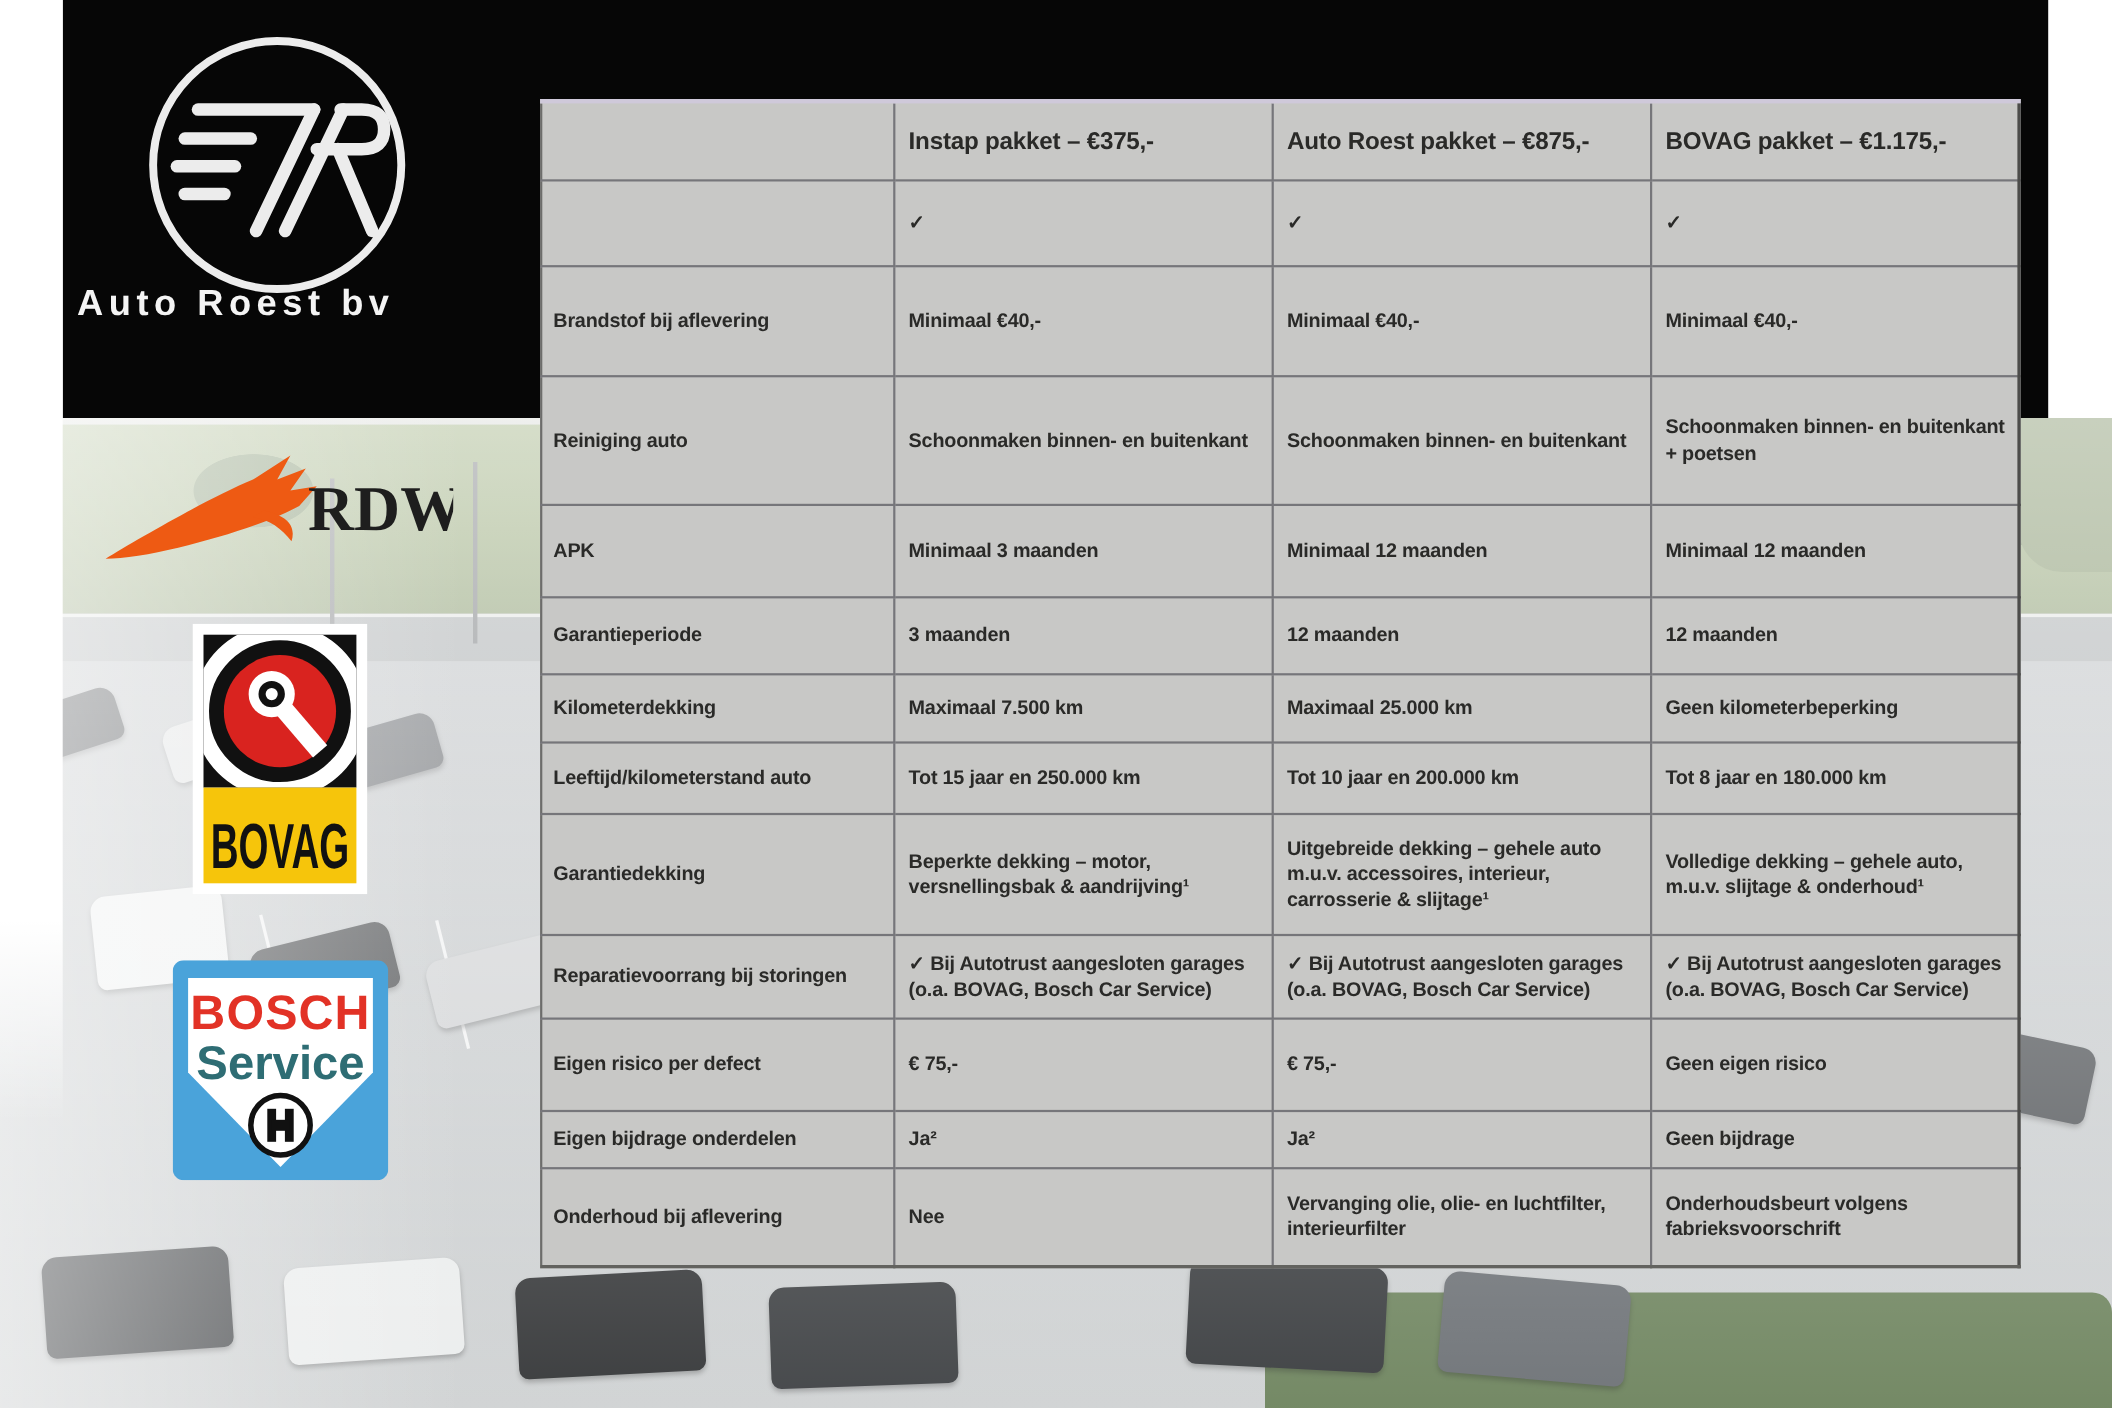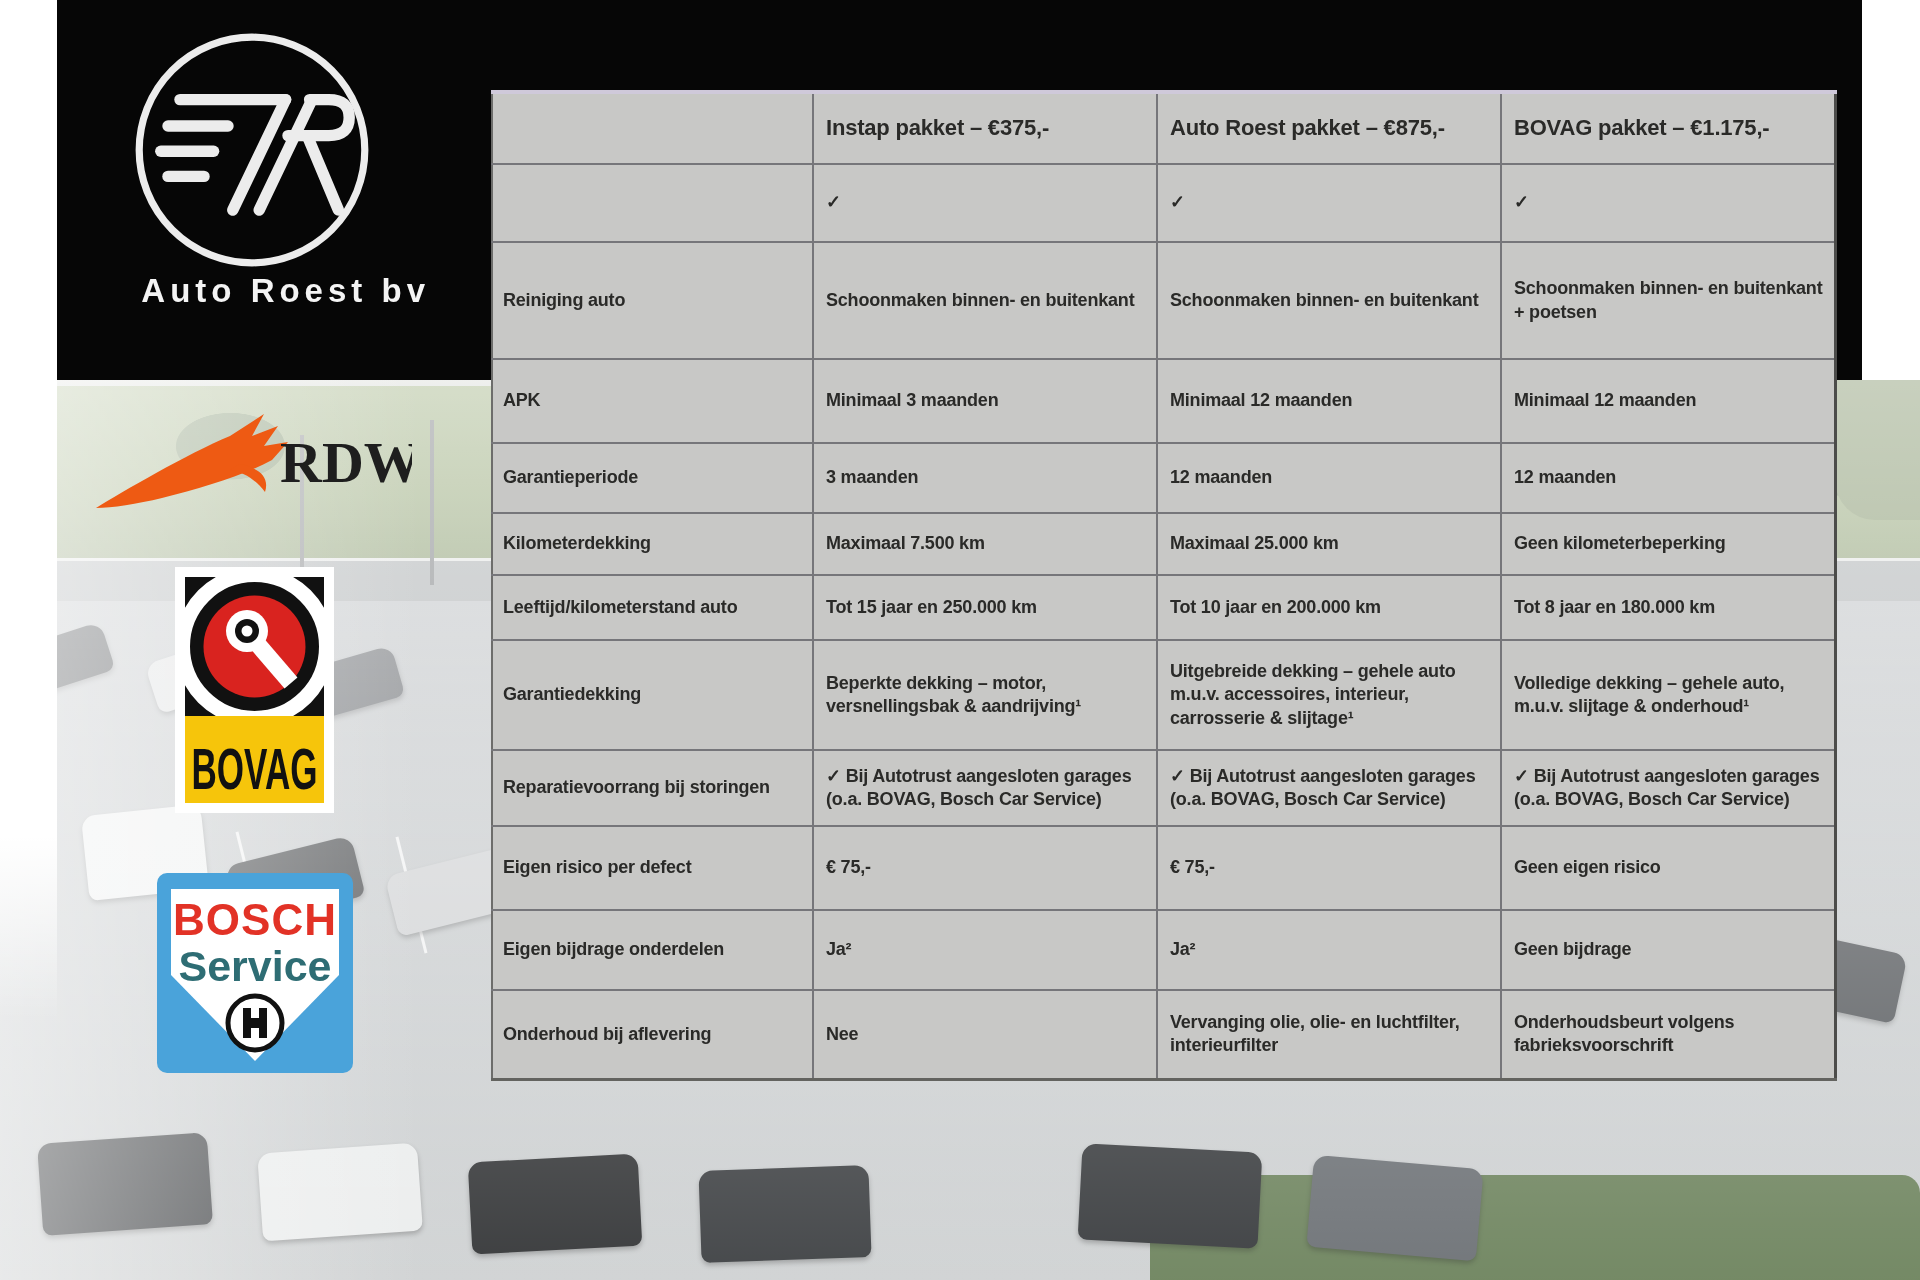--- a/index.html
+++ b/index.html
@@ -29,21 +29,21 @@
          background:linear-gradient(90deg,rgba(255,255,255,.5) 0,rgba(255,255,255,0) 22%),
                     linear-gradient(180deg,rgba(255,255,255,.62) 0,rgba(255,255,255,.42) 50%,rgba(255,255,255,.16) 100%);}
   .white-strip{position:absolute;left:0;top:0;width:57px;height:1020px;z-index:3;
          background:linear-gradient(180deg,#ffffff 0,#ffffff 82%,rgba(255,255,255,0) 100%);}
 
   
   .black-band{position:absolute;left:57px;top:0;width:1805px;height:380px;background:#060606;z-index:2;}
 
   
   .ar-logo{position:absolute;left:132px;top:30px;width:240px;height:240px;z-index:4;}
-  .ar-name{position:absolute;left:70px;top:272px;width:360px;z-index:4;text-align:right;
+  .ar-name{position:absolute;left:70px;top:256px;width:360px;z-index:4;text-align:left;
            color:#f4f4f4;font-size:33px;font-weight:bold;letter-spacing:5px;}
 
   
   .rdw-logo{position:absolute;left:92px;top:406px;z-index:4;}
   .bovag-logo{position:absolute;left:175px;top:567px;z-index:4;}
   .bosch-logo{position:absolute;left:157px;top:873px;z-index:4;}
 
   
   .pkg-table-wrap{position:absolute;left:455px;top:90px;z-index:4;margin-left:36px;}
   table.pkg{border-collapse:collapse;table-layout:fixed;width:1343px;
@@ -180,20 +180,26 @@
           <th>BOVAG pakket – €1.175,-</th>
         </tr>
       </thead>
     <tbody id="pkg-body">
         <tr style="height: 78px;">
           <td class="label"></td>
           <td>✓</td>
           <td>✓</td>
           <td>✓</td>
         </tr>
+        <tr style="height: 100px;">
+          <td class="label">Brandstof bij aflevering</td>
+          <td>Minimaal €40,-</td>
+          <td>Minimaal €40,-</td>
+          <td>Minimaal €40,-</td>
+        </tr>
         <tr style="height: 117px;">
           <td class="label">Reiniging auto</td>
           <td>Schoonmaken binnen- en buitenkant</td>
           <td>Schoonmaken binnen- en buitenkant</td>
           <td>Schoonmaken binnen- en buitenkant + poetsen</td>
         </tr>
         <tr style="height: 84px;">
           <td class="label">APK</td>
           <td>Minimaal 3 maanden</td>
           <td>Minimaal 12 maanden</td>
@@ -228,21 +234,21 @@
           <td>✓ Bij Autotrust aangesloten garages (o.a. BOVAG, Bosch Car Service)</td>
           <td>✓ Bij Autotrust aangesloten garages (o.a. BOVAG, Bosch Car Service)</td>
           <td>✓ Bij Autotrust aangesloten garages (o.a. BOVAG, Bosch Car Service)</td>
         </tr>
         <tr style="height: 84px;">
           <td class="label">Eigen risico per defect</td>
           <td>€ 75,-</td>
           <td>€ 75,-</td>
           <td>Geen eigen risico</td>
         </tr>
-        <tr style="height: 80px;">
+        <tr style="height: 52px;">
           <td class="label">Eigen bijdrage onderdelen</td>
           <td>Ja²</td>
           <td>Ja²</td>
           <td>Geen bijdrage</td>
         </tr>
         <tr style="height: 89px;">
           <td class="label">Onderhoud bij aflevering</td>
           <td>Nee</td>
           <td>Vervanging olie, olie- en luchtfilter, interieurfilter</td>
           <td>Onderhoudsbeurt volgens fabrieksvoorschrift</td>

